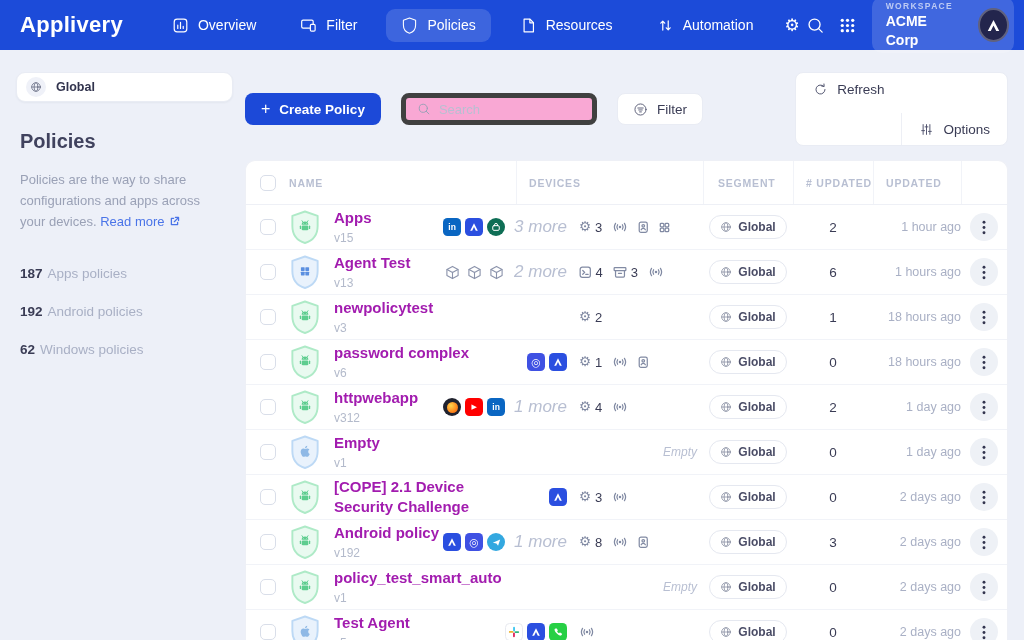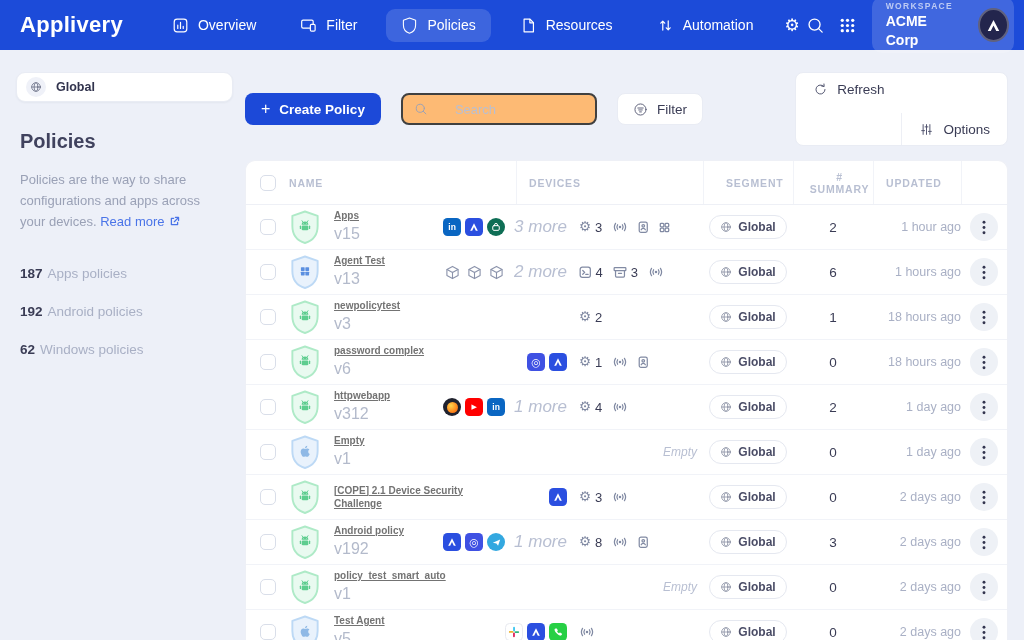--- a/index.html
+++ b/index.html
@@ -45,21 +45,21 @@
   .extlink { width:11px; height:11px; stroke-width:1.2; color:#4a74e8; margin-left:4px; vertical-align:-1px; }
   .sb-stats { margin:34px 0 0 4px; display:flex; flex-direction:column; gap:23px; font-size:13.5px; }
   .stat-n { color:#3a3c55; font-weight:700; margin-right:5px; }
   .stat-l { color:#a9b0c5; }
 
   
   .main { flex:1; padding:22px 16px 0 0; min-width:0; }
   .toolbar { display:flex; align-items:center; gap:20px; }
   .btn-primary { background:#1c49d8; color:#fff; height:32px; border:none; border-radius:8px; padding:0 16px; font-size:13.5px; font-weight:600; display:flex; align-items:center; gap:9px; cursor:pointer; font-family:inherit; }
   .btn-primary .plus { font-size:16px; font-weight:400; line-height:1; }
-  .searchbox { width:196px; height:32px; background:#fdba74; border:2px solid #404040; border-radius:8px; display:flex; align-items:center; gap:25px; padding:0 11px; }
+  .searchbox { width:196px; height:32px; background:#f9a8d4; border:5px solid #404040; border-radius:8px; display:flex; align-items:center; gap:6px; padding:0 11px; }
   .searchbox svg { width:14px; height:14px; color:#9aa1b6; flex:none; }
   .searchbox input { border:none; outline:none; font-size:13px; width:100%; color:#3a3c55; background:transparent; font-family:inherit; }
   .searchbox input::placeholder { color:#b8bfd2; }
   .btn-white { background:#fff; border:1px solid #e9ecf4; height:32px; border-radius:8px; padding:0 15px; font-size:13.5px; color:#3a3c55; display:flex; align-items:center; gap:9px; cursor:pointer; font-weight:500; font-family:inherit; }
   .btn-white svg { width:15px; height:15px; color:#50536e; stroke-width:1.2; }
   .toolbar-right { margin-left:auto; }
   .btn-group { display:flex; background:#fff; border:1px solid #e9ecf4; border-radius:8px; overflow:hidden; }
   .btn-group button { background:none; border:none; height:32px; padding:0 17px; font-size:13.5px; color:#3a3c55; display:flex; align-items:center; gap:9px; cursor:pointer; font-weight:500; font-family:inherit; }
   .btn-group button + button { border-left:1px solid #edeff5;margin-top:40px; }
   .btn-group svg { width:15px; height:15px; color:#50536e; stroke-width:1.3; }
@@ -67,42 +67,42 @@
   
   .tablecard { background:#fff; border:1px solid #eef0f6; border-bottom:none; border-radius:10px 10px 0 0; margin-top:14px; }
   .thead { display:flex; align-items:stretch; height:44px; border-bottom:1px solid #eef0f6; }
   .thead .cell { display:flex; align-items:center; }
   .th { font-size:10.5px; letter-spacing:.8px; color:#b8bfd2; font-weight:600; }
   .thead .cell + .cell { border-left:1px solid #f1f3f8; }
   .c-name { flex:0 0 270px; display:flex; align-items:center; gap:13px; padding-left:14px; min-width:0; }
   .c-sum { flex:1; display:flex; justify-content:flex-end; align-items:center; padding:0 6px 0 12px; min-width:0; }
   .thead .c-sum { justify-content:flex-start; }
   .c-seg { flex:0 0 90px; display:flex; justify-content:center; align-items:center; }
-  .thead .c-seg { justify-content:flex-start; padding-left:22px; }
+  .thead .c-seg { justify-content:flex-start; padding-left:14px; }
   .c-dev { flex:0 0 80px; text-align:center; font-size:13.5px; color:#3a3c55; display:flex; justify-content:center; align-items:center; }
   .thead .c-dev { justify-content:flex-start; padding-left:12px; }
   .c-upd { flex:0 0 88px; display:flex; justify-content:flex-end; align-items:center; font-size:12.5px; color:#a9b0c5; white-space:nowrap; }
   .thead .c-upd { justify-content:flex-start; padding-left:12px; }
   .c-act { flex:0 0 46px; display:flex; justify-content:center; align-items:center; }
   .trow { display:flex; align-items:center; min-height:45px; border-bottom:1px solid #f1f3f8; cursor:pointer; }
 
   .checkbox { width:16px; height:16px; border:1.5px solid #d9dee9; border-radius:5px; background:#fff; flex:none; cursor:pointer; }
 
   .shield { position:relative; width:32px; height:36px; flex:none; }
   .sh-base { position:absolute; inset:0; width:32px; height:36px; stroke-width:1.2; stroke-linejoin:round; }
   .p-android .sh-base { fill:#e9faf0; stroke:#aeeac7; }
   .p-windows .sh-base, .p-apple .sh-base { fill:#e9f2fc; stroke:#bdd9f5; }
   .sh-glyph { position:absolute; left:50%; top:50%; transform:translate(-50%,-55%); }
   .p-android .sh-glyph { color:#5ecd8f; width:16px; height:16px; }
   .p-windows .sh-glyph { color:#5b8fe0; width:12px; height:12px; }
   .p-apple  .sh-glyph { color:#8fb9e6; width:14px; height:14px; }
 
   .nm { display:flex; flex-direction:column; line-height:1.35; min-width:0; padding-right:8px; }
-  .nm-t { font-size:10px; font-weight:600; color:#737373;text-decoration:underline; }
-  .nm-v { font-size:16px; color:#b3bacb; margin-top:1px; }
+  .nm-t { font-size:15px; font-weight:600; color:#a21caf; }
+  .nm-v { font-size:12px; color:#b3bacb; margin-top:1px; }
 
   .sum-apps { display:flex; align-items:center; gap:4px; margin-right:12px; }
   .chip { width:18px; height:18px; border-radius:4.5px; display:inline-flex; align-items:center; justify-content:center; flex:none; color:#fff; font-size:8.5px; font-weight:700; }
   .ap-linkedin { background:#0a66c2; }
   .ap-applivery { background:#2b4fe0; } .ap-applivery svg { width:10px; height:10px; }
   .ap-bag { background:#0e6e55; border-radius:50%; } .ap-bag svg { width:10px; height:10px; stroke-width:1.2; }
   .ap-auth { background:#3f51e3; font-size:11px; font-weight:400; }
   .ap-firefox { background:#20222e; border-radius:50%; }
   .fx { width:11px; height:11px; border-radius:50%; background:radial-gradient(circle at 36% 34%, #ffd54d, #ff8a1e 58%, #e8590c); }
   .ap-youtube { background:#ff0000; font-size:7px; }
@@ -406,21 +406,21 @@
           <span class="checkbox"></span>
           <span class="th">NAME</span>
         </div>
         <div class="cell c-sum">
             <span class="th">DEVICES</span>
           </div>
         <div class="cell c-seg">
             <span class="th">SEGMENT</span>
           </div>
         <div class="cell c-dev">
-            <span class="th"># SUMMARY</span>
+            <span class="th"># UPDATED</span>
           </div>
         <div class="cell c-upd">
             <span class="th">UPDATED</span>
           </div>
         <div class="cell c-act"></div>
       </div>
       <div class="tbody">
           <div class="trow">
             <div class="cell c-name">
               <span class="checkbox"></span>

